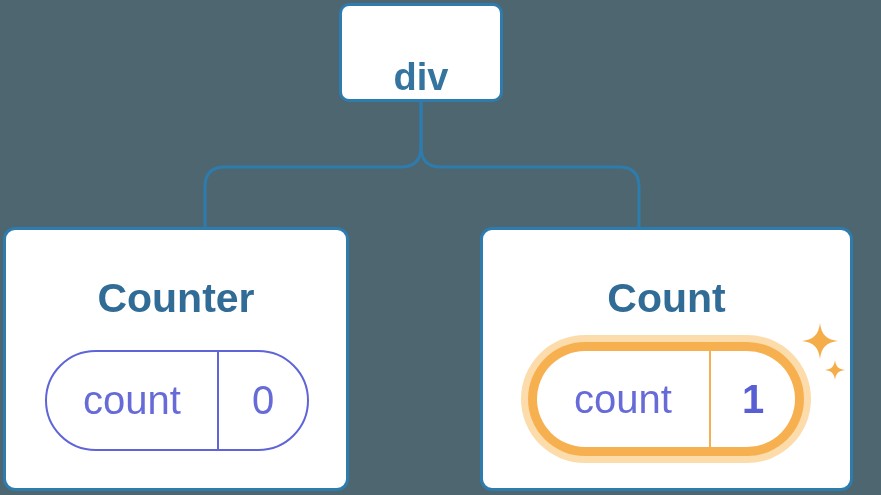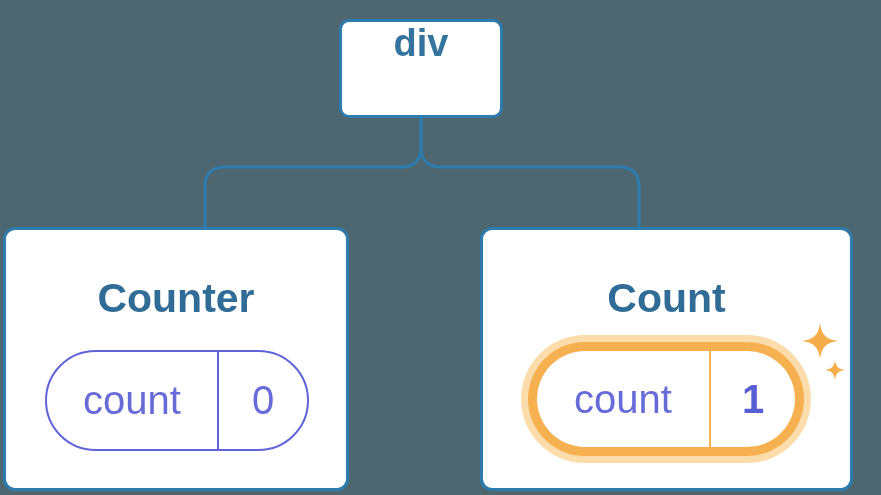--- a/index.html
+++ b/index.html
@@ -15,24 +15,23 @@
 
   
   .node-root {
     position: absolute;
     left: 339px; top: 3px;
     width: 164px; height: 99px;
     box-sizing: border-box;
     background: #ffffff;
     border: 3px solid #2e7cad;
     border-radius: 10px;
-    display: flex; align-items: flex-start; justify-content: center;
+    display: flex; align-items: flex-end; justify-content: center;
     font-size: 38px; font-weight: 600;
     color: #35749e;
-    margin-top: 16px;
   }
 
   .connector { position: absolute; left: 0; top: 0; pointer-events: none; }
 
   
   .card {
     position: absolute;
     top: 227px; height: 264px;
     box-sizing: border-box;
     background: #ffffff;

